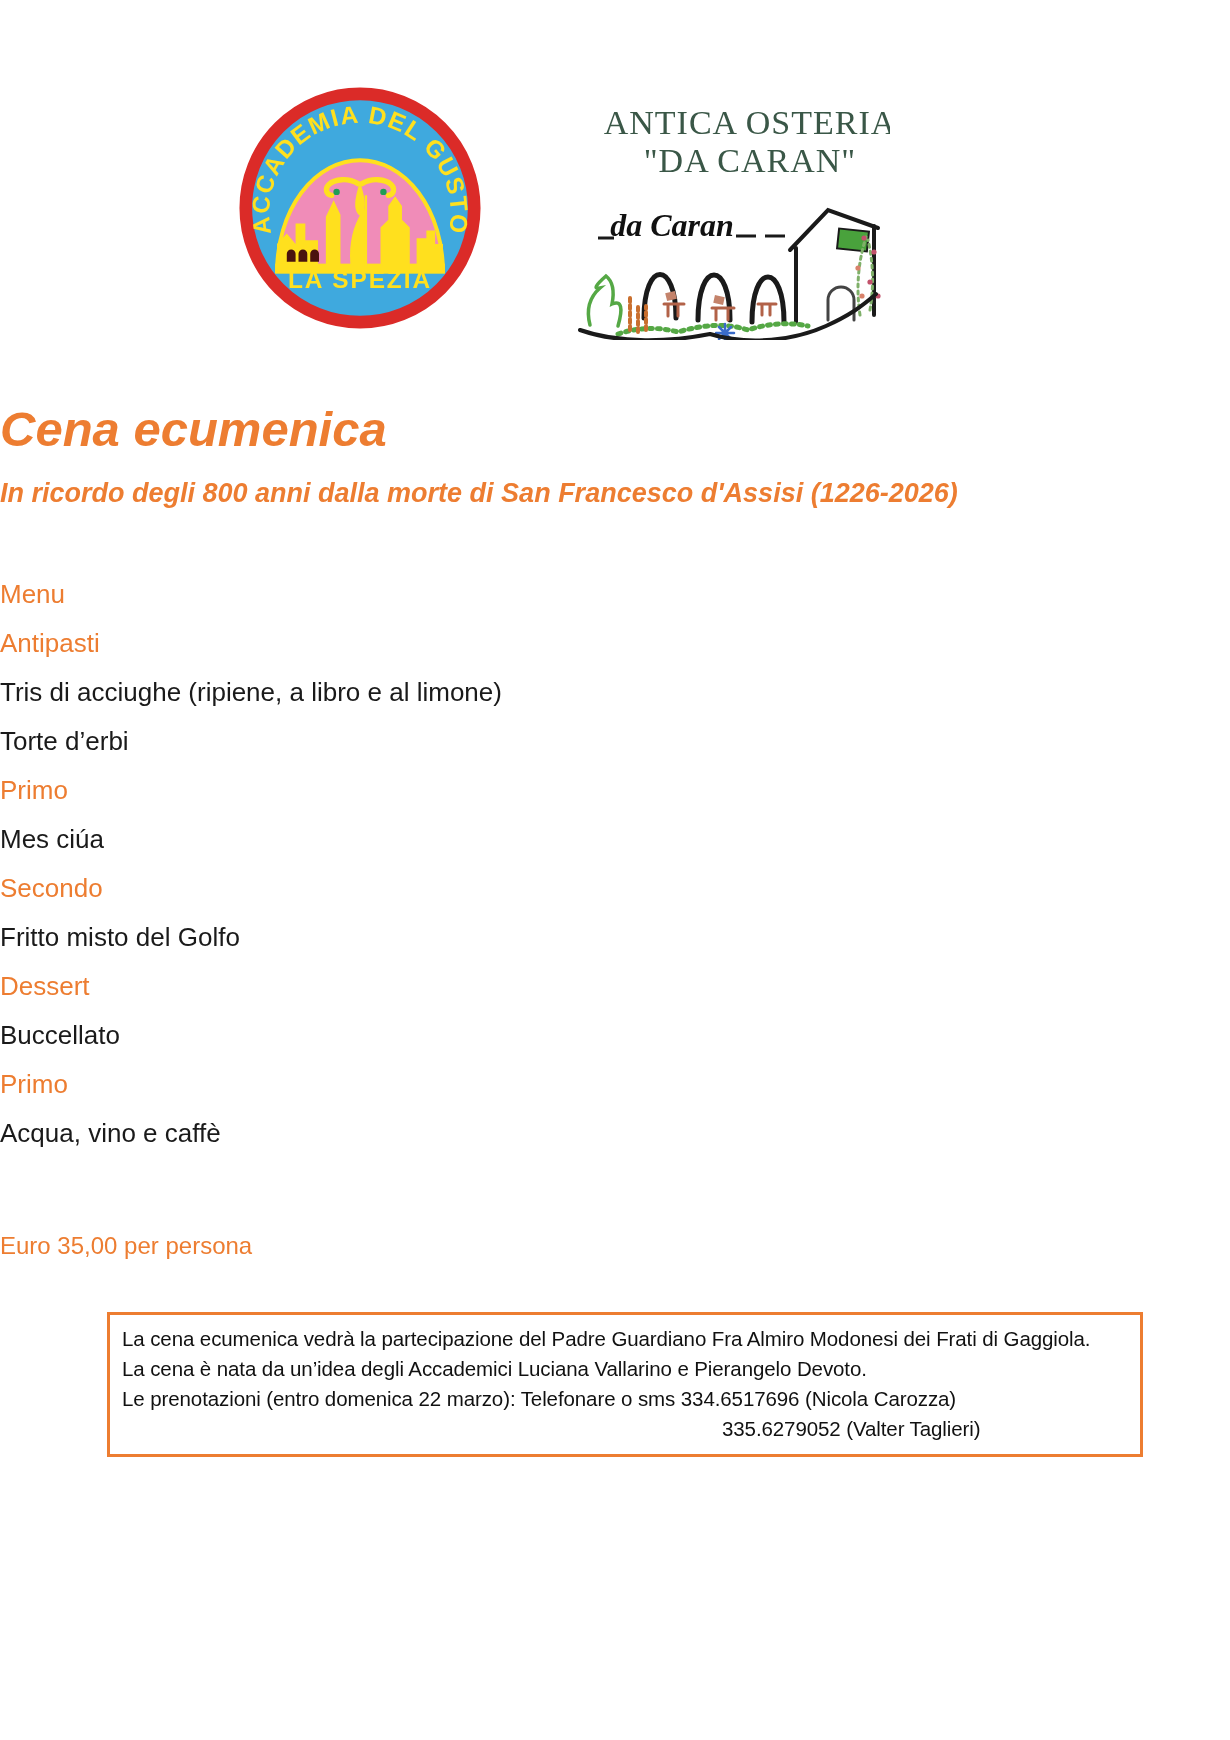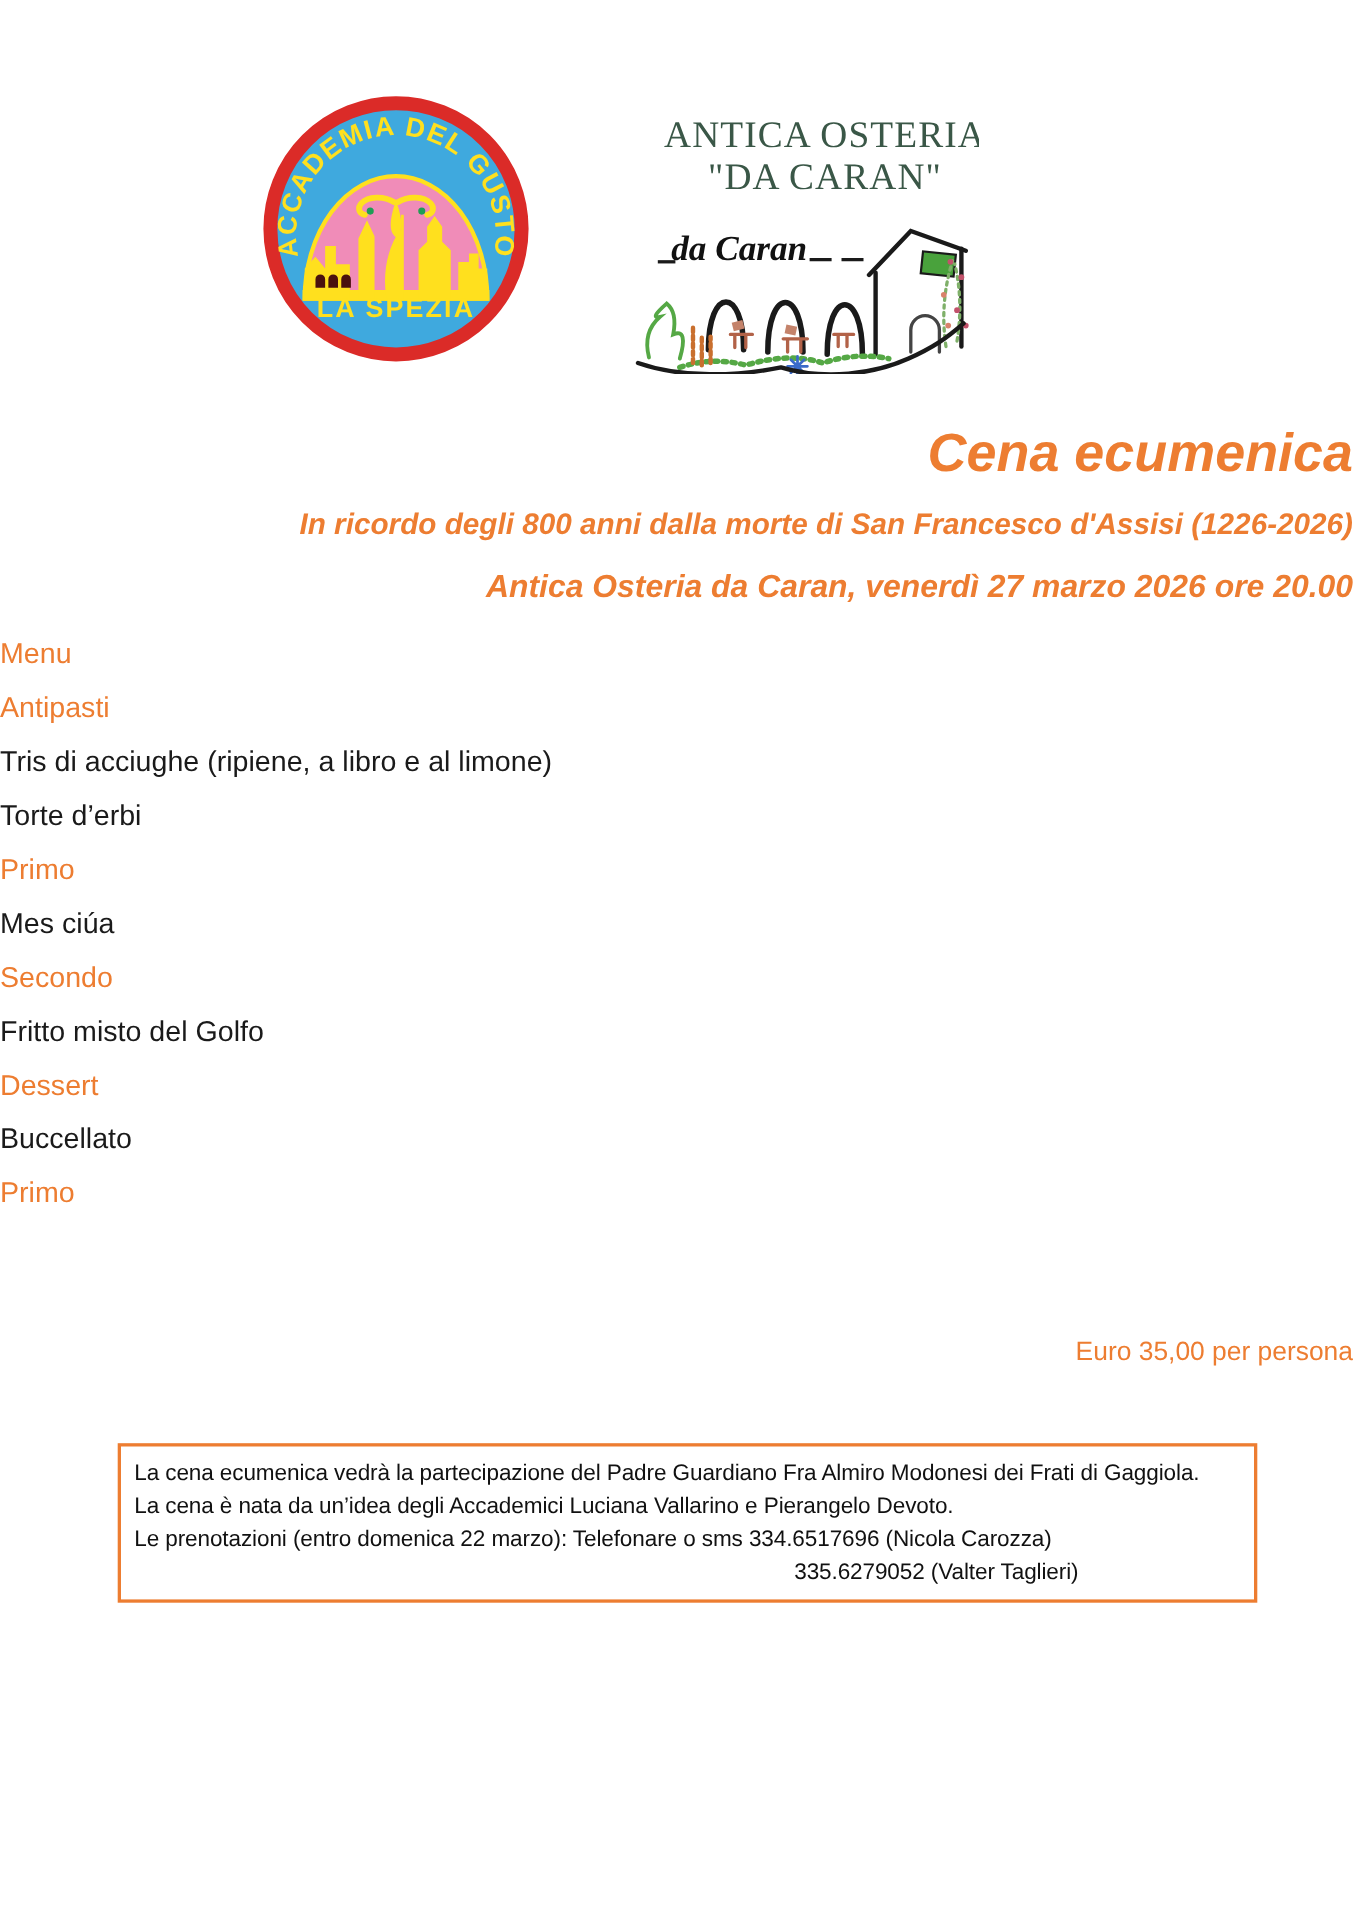--- a/index.html
+++ b/index.html
@@ -4,21 +4,21 @@
 <style>
   html,body{margin:0;padding:0;background:#ffffff;}
   .page{
     position:relative;width:1230px;height:1740px;background:#ffffff;
     font-family:"Liberation Sans",sans-serif;color:#1a1a1a;overflow:hidden;
   }
   
   .logo-left{position:absolute;left:238px;top:82px;width:244px;height:252px;}
   .logo-right{position:absolute;left:560px;top:90px;width:330px;height:250px;}
   
-  .center{position:absolute;left:0;width:100%;text-align:right;}
+  .center{position:absolute;left:0;width:100%;text-align:left;margin-top:17px;}
   .title{top:384px;font-size:49px;font-weight:bold;font-style:italic;color:#ED7D31;}
   .sub1{top:461px;font-size:27px;font-weight:bold;font-style:italic;color:#ED7D31;}
   .sub2{top:518px;font-size:29px;font-weight:bold;font-style:italic;color:#ED7D31;}
   
   .menu{position:absolute;top:570px;left:0;width:100%;text-align:left;}
   .menu .line{height:49px;line-height:49px;font-size:26px;}
   .course{color:#ED7D31;}
   .item{color:#1a1a1a;}
   .price{top:1215px;font-size:24px;color:#ED7D31;}
   
@@ -116,34 +116,34 @@
 
     <g stroke="#3A6BC9" stroke-width="2.5" stroke-linecap="round">
       <path d="M156,243 h18 M165,234 v18 M159,237 l12,12 M171,237 l-12,12"></path>
     </g>
 
     <path d="M20,240 C60,254 110,252 150,244 C190,256 235,250 266,236 C288,226 300,218 316,204" fill="none" stroke="#1a1a1a" stroke-width="4" stroke-linecap="round"></path>
   </svg>
 
   <div class="center title">Cena ecumenica</div>
   <div class="center sub1">In ricordo degli 800 anni dalla morte di San Francesco d'Assisi (1226-2026)</div>
-  <div class="center sub2">Antica Osteria da Caran, venerdì 27 marzo 2026 ore 20.00</div>
 
   <div class="menu">
     <div class="line course">Menu</div>
     <div class="line course">Antipasti</div>
     <div class="line item">Tris di acciughe (ripiene, a libro e al limone)</div>
     <div class="line item">Torte d’erbi</div>
     <div class="line course">Primo</div>
     <div class="line item">Mes ciúa</div>
     <div class="line course">Secondo</div>
     <div class="line item">Fritto misto del Golfo</div>
     <div class="line course">Dessert</div>
     <div class="line item">Buccellato</div>
     <div class="line course">Primo</div>
+    <div class="line item">Acqua, vino e caffè</div>
   </div>
 
   <div class="center price">Euro 35,00 per persona</div>
 
   <div class="info-box">
     <div class="bl">La cena ecumenica vedrà la partecipazione del Padre Guardiano Fra Almiro Modonesi dei Frati di Gaggiola.</div>
     <div class="bl">La cena è nata da un’idea degli Accademici Luciana Vallarino e Pierangelo Devoto.</div>
     <div class="bl">Le prenotazioni (entro domenica 22 marzo): Telefonare o sms 334.6517696 (Nicola Carozza)</div>
     <div class="bl indent-a">335.6279052 (Valter Taglieri)</div>
   </div>

